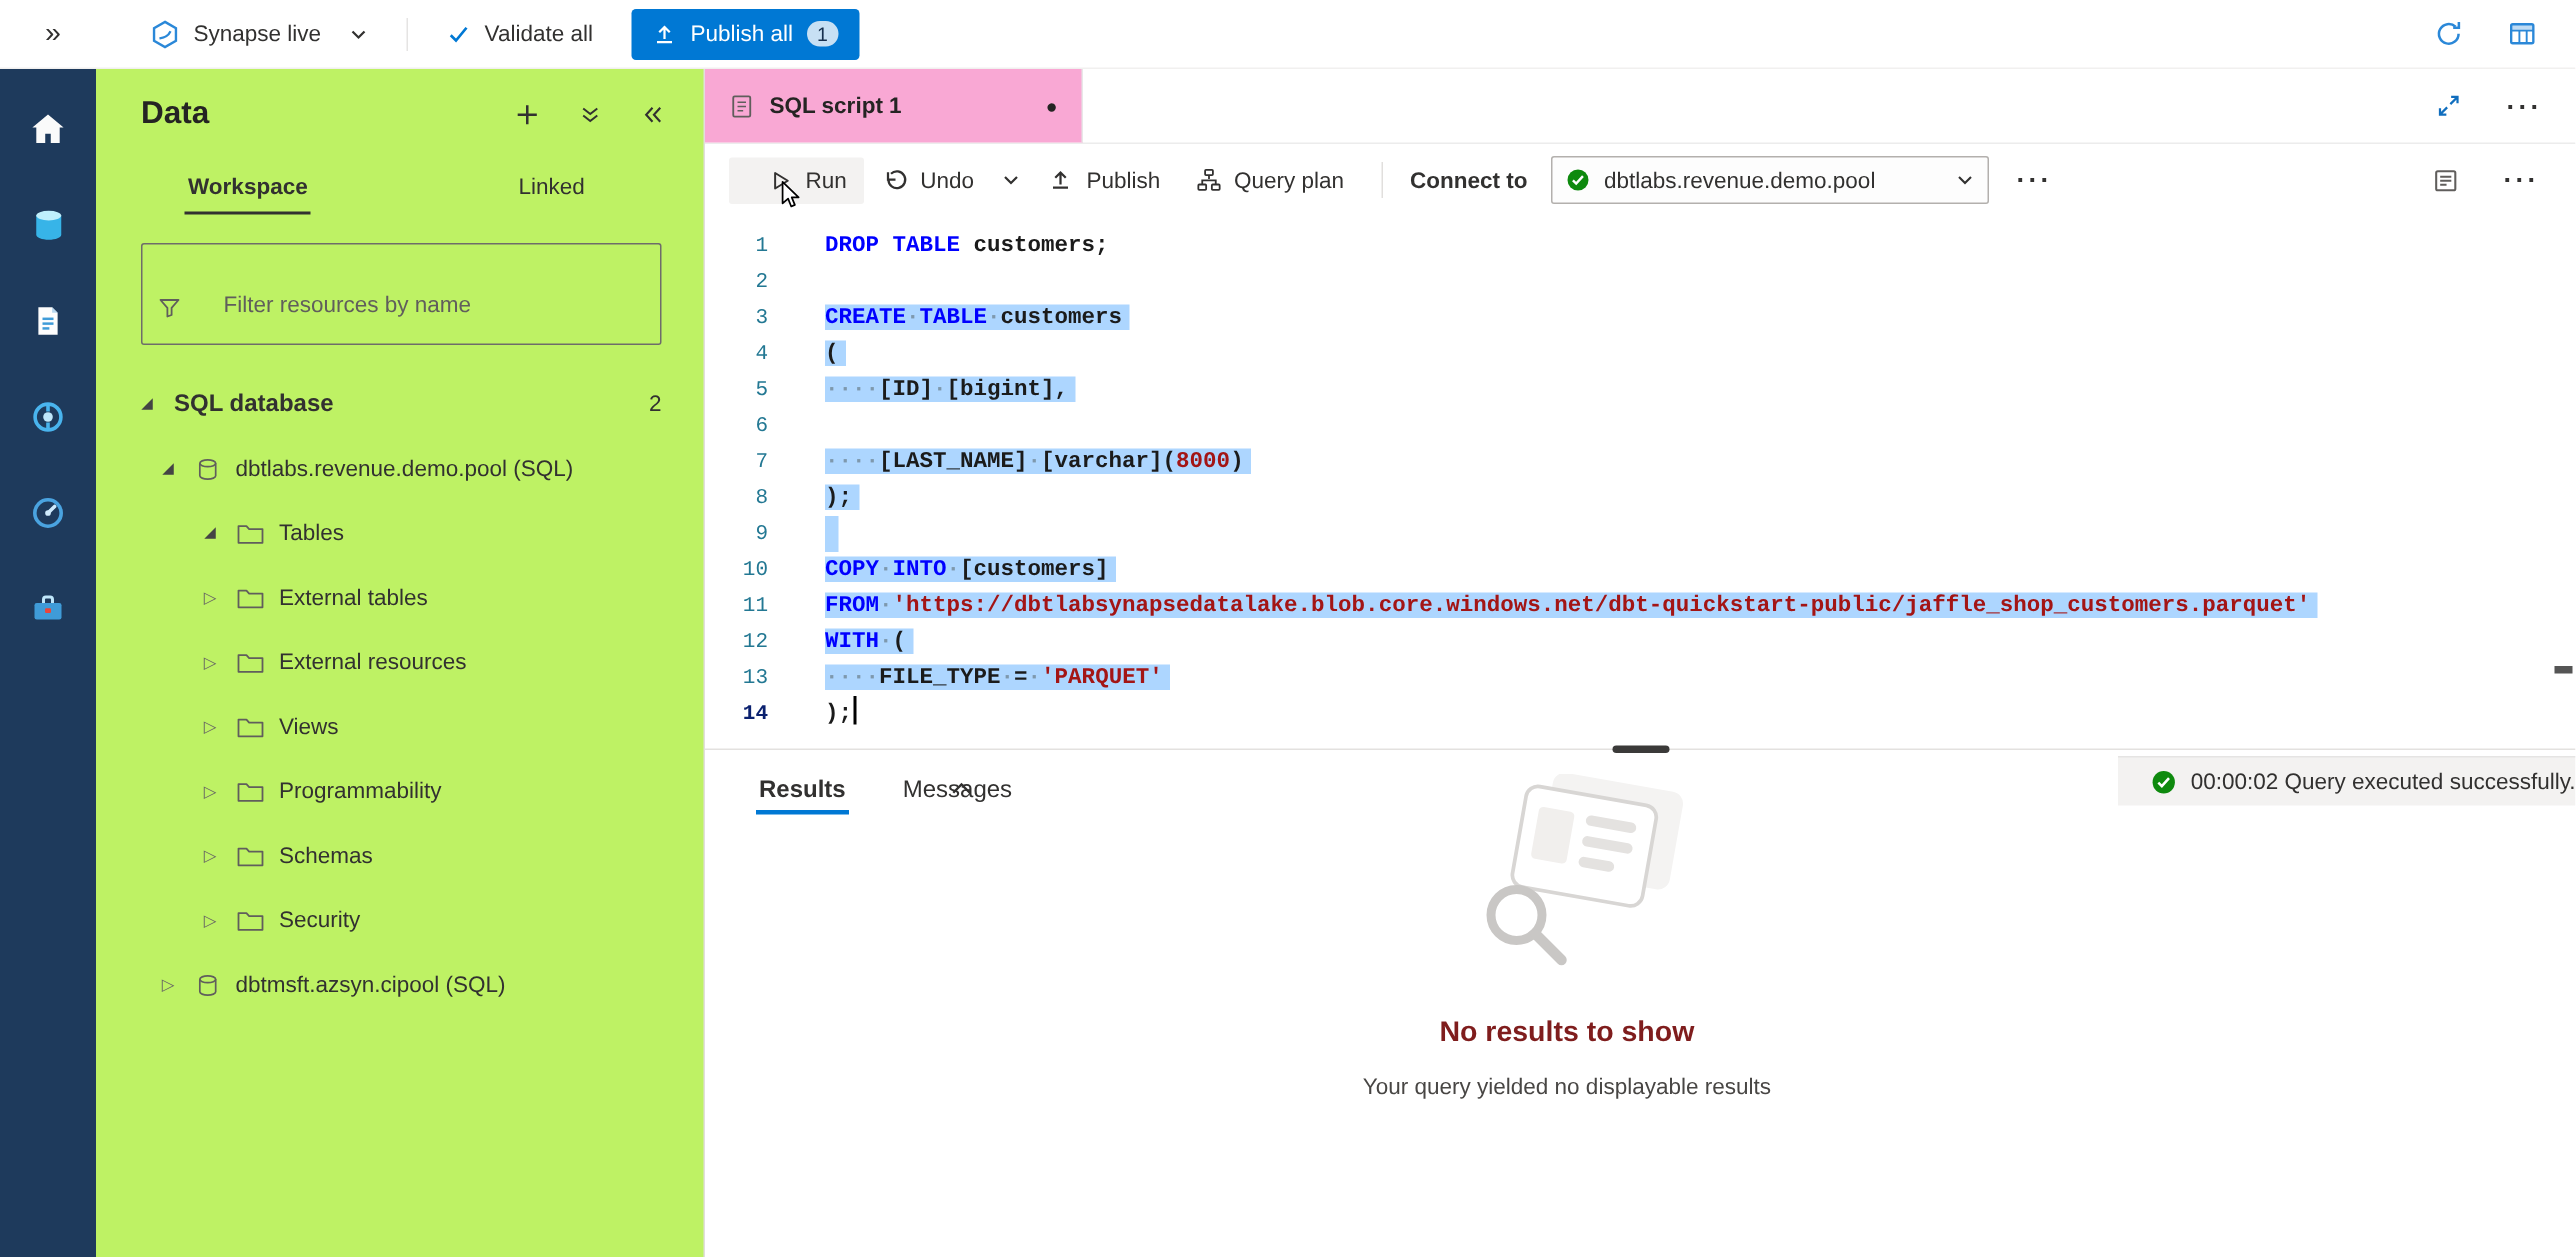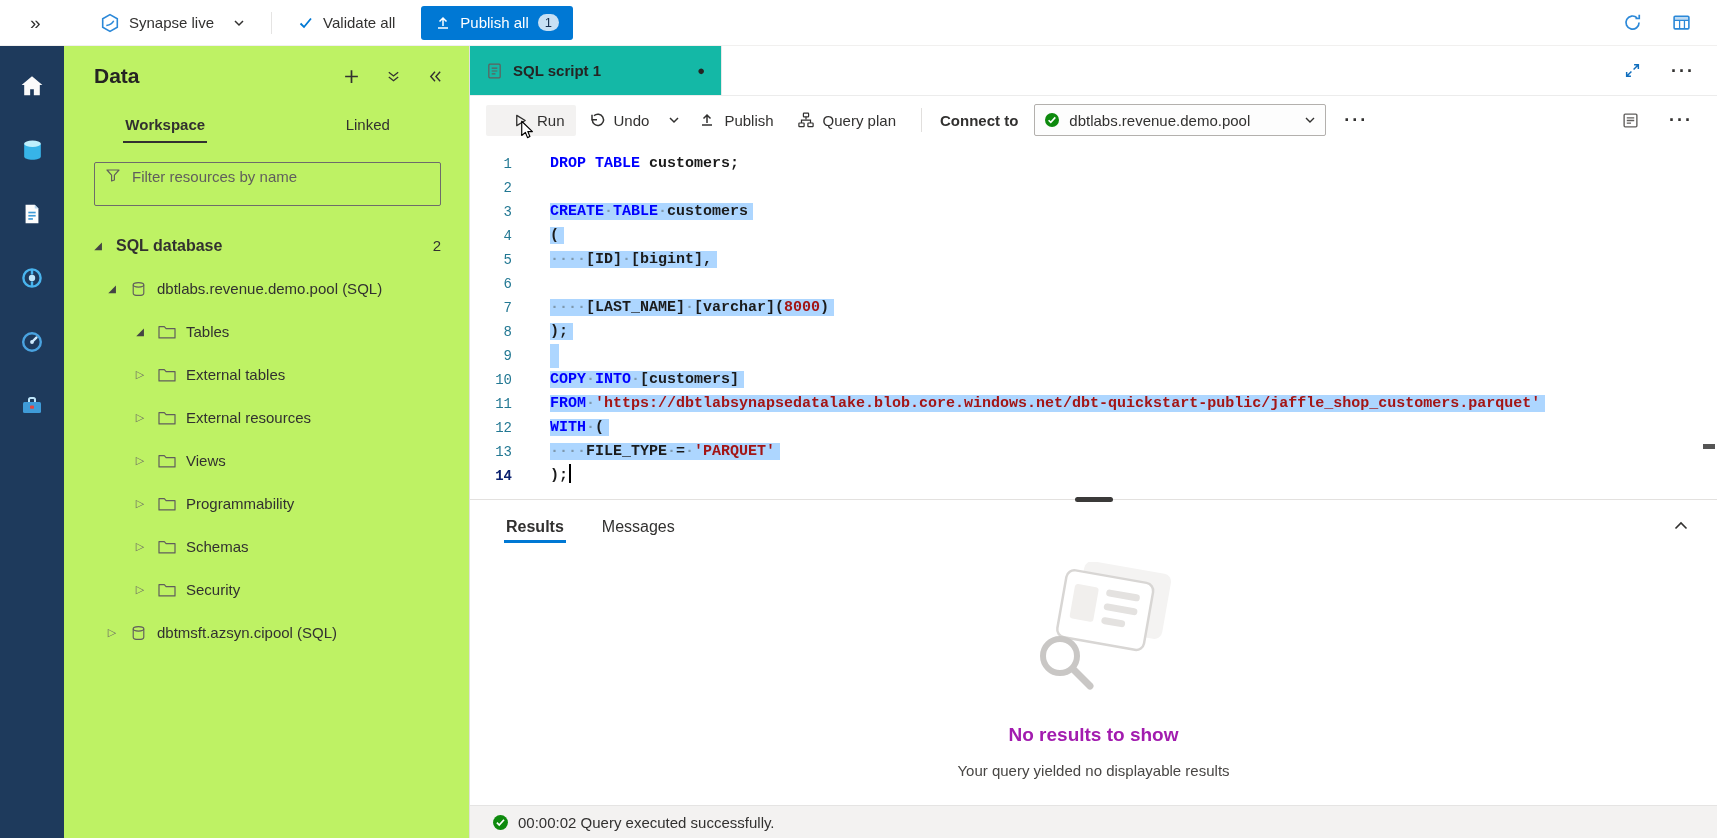--- a/index.html
+++ b/index.html
@@ -34,36 +34,36 @@
     border-right:1px solid #e1dfdd;box-sizing:border-box;}
   .sb-header{height:60px;display:flex;align-items:center;padding:0 26px 0 30px;}
   .sb-title{font-size:21px;font-weight:700;color:#252423;}
   .sb-header-icons{margin-left:auto;display:flex;align-items:center;gap:26px;}
   .sb-tabs{height:46px;display:flex;}
   .sb-tab{flex:1;display:flex;align-items:flex-start;justify-content:center;font-size:15px;color:#323130;cursor:pointer;}
   .sb-tab .tlab{position:relative;padding:10px 2px;}
   .sb-tab.active .tlab{font-weight:700;}
   .sb-tab.active .tlab::after{content:"";position:absolute;left:0;right:0;bottom:0;height:2px;background:#323130;}
   .sb-filter{margin:10px 28px 6px 30px;height:34px;border:1px solid #6e6c6a;border-radius:2px;
-    display:flex;align-items:flex-start;padding:4px 10px;gap:9px;}
+    display:flex;align-items:flex-end;padding:16px 10px;gap:26px;}
   .sb-filter input{border:none;outline:none;flex:1;font-size:15px;font-family:inherit;color:#323130;background:transparent;}
   .sb-filter input::placeholder{color:#605e5c;}
   .tree{padding-top:12px;}
   .tree-row{height:43px;display:flex;align-items:center;gap:10px;cursor:pointer;box-sizing:border-box;}
   .expander{width:16px;font-size:10px;color:#444;text-align:center;flex:none;}
   .expander.collapsed{color:#686664;font-size:11px;}
   .tree-label{font-size:15px;color:#323130;white-space:nowrap;}
   .tree-label.bold{font-weight:700;font-size:16px;}
   .tree-count{margin-left:auto;padding-right:28px;font-size:15px;color:#323130;}
 
   
   .main{position:absolute;left:470px;top:46px;right:0;bottom:0;display:flex;flex-direction:column;}
   .tabstrip{height:50px;display:flex;align-items:stretch;background:#fff;border-bottom:1px solid #ececec;box-sizing:border-box;}
   .doc-tab{width:252px;display:flex;align-items:center;gap:10px;padding:0 16px;box-sizing:border-box;
-    background:#14b8a6;border-right:1px solid #e8e8e8;cursor:pointer;}
+    background:#f9a8d4;border-right:1px solid #e8e8e8;cursor:pointer;}
   .doc-tab-title{font-size:15px;font-weight:700;color:#252423;}
   .dirty-dot{margin-left:auto;font-size:13px;color:#252423;}
   .strip-actions{margin-left:auto;display:flex;align-items:center;gap:30px;padding-right:22px;}
   .ellipsis{font-size:18px;font-weight:700;letter-spacing:2px;color:#323130;cursor:pointer;line-height:10px;}
 
   .toolbar{height:48px;display:flex;align-items:center;padding-left:16px;gap:2px;background:#fff;}
   .tb-btn{display:flex;align-items:center;gap:9px;padding:7px 11px;font-size:15px;color:#323130;border-radius:2px;cursor:pointer;position:relative;}
   .tb-btn.hovered{background:#f3f2f1;padding-left:27px;}
   .tb-chev{padding:7px 6px;cursor:pointer;}
   .tb-sep{width:1px;height:24px;background:#e1dfdd;margin:0 12px;}
@@ -91,28 +91,28 @@
   .ws{color:#7e98ad;}
   .cursor{display:inline-block;width:2px;height:19px;background:#000;vertical-align:middle;margin-left:1px;margin-top:-3px;}
   .ruler-mark{position:absolute;right:2px;top:300px;width:12px;height:5px;background:#555;}
 
   
   .splitter{height:8px;position:relative;cursor:row-resize;}
   .splitter::before{content:"";position:absolute;left:0;right:0;top:3px;height:1px;background:#e3e1df;}
   .splitter-handle{position:absolute;left:50%;top:1px;transform:translateX(-50%);width:38px;height:5px;border-radius:3px;background:#3b3a39;}
 
   
-  .results{flex:1;display:flex;flex-direction:column;background:#fff;min-height:0;}
+  .results{flex:1;display:flex;background:#fff;min-height:0;}
   .res-tabs{height:46px;display:flex;align-items:center;gap:34px;padding-left:34px;position:relative;flex:none;}
   .res-tab{font-size:16px;color:#323130;cursor:pointer;position:relative;padding:11px 2px;}
   .res-tab.active{font-weight:700;}
   .res-tab.active::after{content:"";position:absolute;left:0;right:0;bottom:4px;height:3px;background:var(--accent);}
   .res-collapse{position:absolute;right:28px;top:14px;cursor:pointer;}
   .empty-state{flex:1;display:flex;flex-direction:column;align-items:center;padding-top:12px;}
-  .empty-title{font-size:19px;font-weight:700;color:#a21caf;margin-top:22px;}
+  .empty-title{font-size:19px;font-weight:700;color:#7f1d1d;margin-top:22px;}
   .empty-sub{font-size:15px;color:#484644;margin-top:16px;}
 
   
   .statusbar{height:32px;flex:none;background:#f3f2f1;border-top:1px solid #e5e4e3;
     display:flex;align-items:center;gap:9px;padding-left:22px;font-size:15px;color:#323130;}
 </style>
 </head>
 <body>
 
 <div class="topbar">

